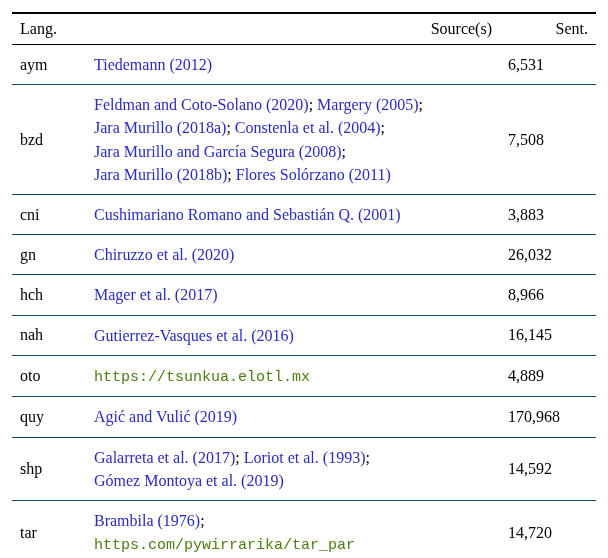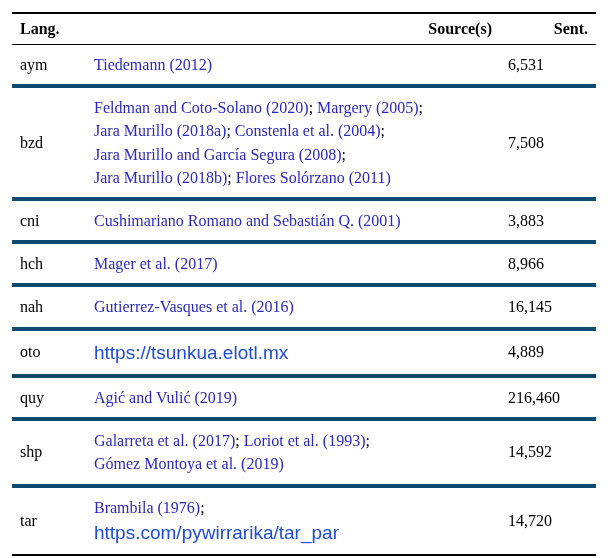--- a/index.html
+++ b/index.html
@@ -10,50 +10,50 @@
       background: #fff;
       color: #000;
       width: 608px;
       box-sizing: border-box;
     }
     table {
       border-collapse: collapse;
       width: 100%;
     }
     th {
-      font-weight: bold;
+      font-weight: normal;
       padding: 6px 8px;
       text-align: left;
       border-top: 2px solid #000;
       border-bottom: 1.5px solid #000;
     }
     th.lang { text-align: left; width: 58px; }
     th.sources { text-align: right; }
     th.sent { text-align: right; width: 80px; }
     td {
       padding: 8px 8px;
       vertical-align: middle;
-      border-bottom: 4px solid #0c4a6e;
+      border-bottom: 1px solid #0c4a6e;
     }
     tr:last-child td {
       border-bottom: 2px solid #000;
     }
     td.lang { text-align: left; }
     td.sources { text-align: left; line-height: 1.45; }
     td.sent { text-align: left; white-space: nowrap; }
     a.cite {
       color: #2a2abf;
       text-decoration: none;
       cursor: pointer;
     }
     a.url {
-      font-family: Liberation Sans, sans-serif;
-      color: #1d4ed8;
+      font-family: Liberation Mono, monospace;
+      color: #4d7c0f;
       text-decoration: none;
-      font-size: 19px;
+      font-size: 15px;
     }
   </style>
 </head>
 <body>
 
 <table>
   <thead>
     <tr>
       <th class="lang">Lang.</th>
       <th class="sources">Source(s)</th>
@@ -70,38 +70,43 @@
         <td class="lang">bzd</td>
         <td class="sources"><a class="cite">Feldman and Coto-Solano (2020)</a>; <a class="cite">Margery (2005)</a>;<br><a class="cite">Jara Murillo (2018a)</a>; <a class="cite">Constenla et al. (2004)</a>;<br><a class="cite">Jara Murillo and García Segura (2008)</a>;<br><a class="cite">Jara Murillo (2018b)</a>; <a class="cite">Flores Solórzano (2011)</a></td>
         <td class="sent">7,508</td>
       </tr>
       <tr>
         <td class="lang">cni</td>
         <td class="sources"><a class="cite">Cushimariano Romano and Sebastián Q. (2001)</a></td>
         <td class="sent">3,883</td>
       </tr>
       <tr>
+        <td class="lang">gn</td>
+        <td class="sources"><a class="cite">Chiruzzo et al. (2020)</a></td>
+        <td class="sent">26,032</td>
+      </tr>
+      <tr>
         <td class="lang">hch</td>
         <td class="sources"><a class="cite">Mager et al. (2017)</a></td>
         <td class="sent">8,966</td>
       </tr>
       <tr>
         <td class="lang">nah</td>
         <td class="sources"><a class="cite">Gutierrez-Vasques et al. (2016)</a></td>
         <td class="sent">16,145</td>
       </tr>
       <tr>
         <td class="lang">oto</td>
         <td class="sources"><a class="url">https://tsunkua.elotl.mx</a></td>
         <td class="sent">4,889</td>
       </tr>
       <tr>
         <td class="lang">quy</td>
         <td class="sources"><a class="cite">Agić and Vulić (2019)</a></td>
-        <td class="sent">216,460</td>
+        <td class="sent">170,968</td>
       </tr>
       <tr>
         <td class="lang">shp</td>
         <td class="sources"><a class="cite">Galarreta et al. (2017)</a>; <a class="cite">Loriot et al. (1993)</a>;<br><a class="cite">Gómez Montoya et al. (2019)</a></td>
         <td class="sent">14,592</td>
       </tr>
       <tr>
         <td class="lang">tar</td>
         <td class="sources"><a class="cite">Brambila (1976)</a>;<br><a class="url">https.com/pywirrarika/tar_par</a></td>
         <td class="sent">14,720</td>

